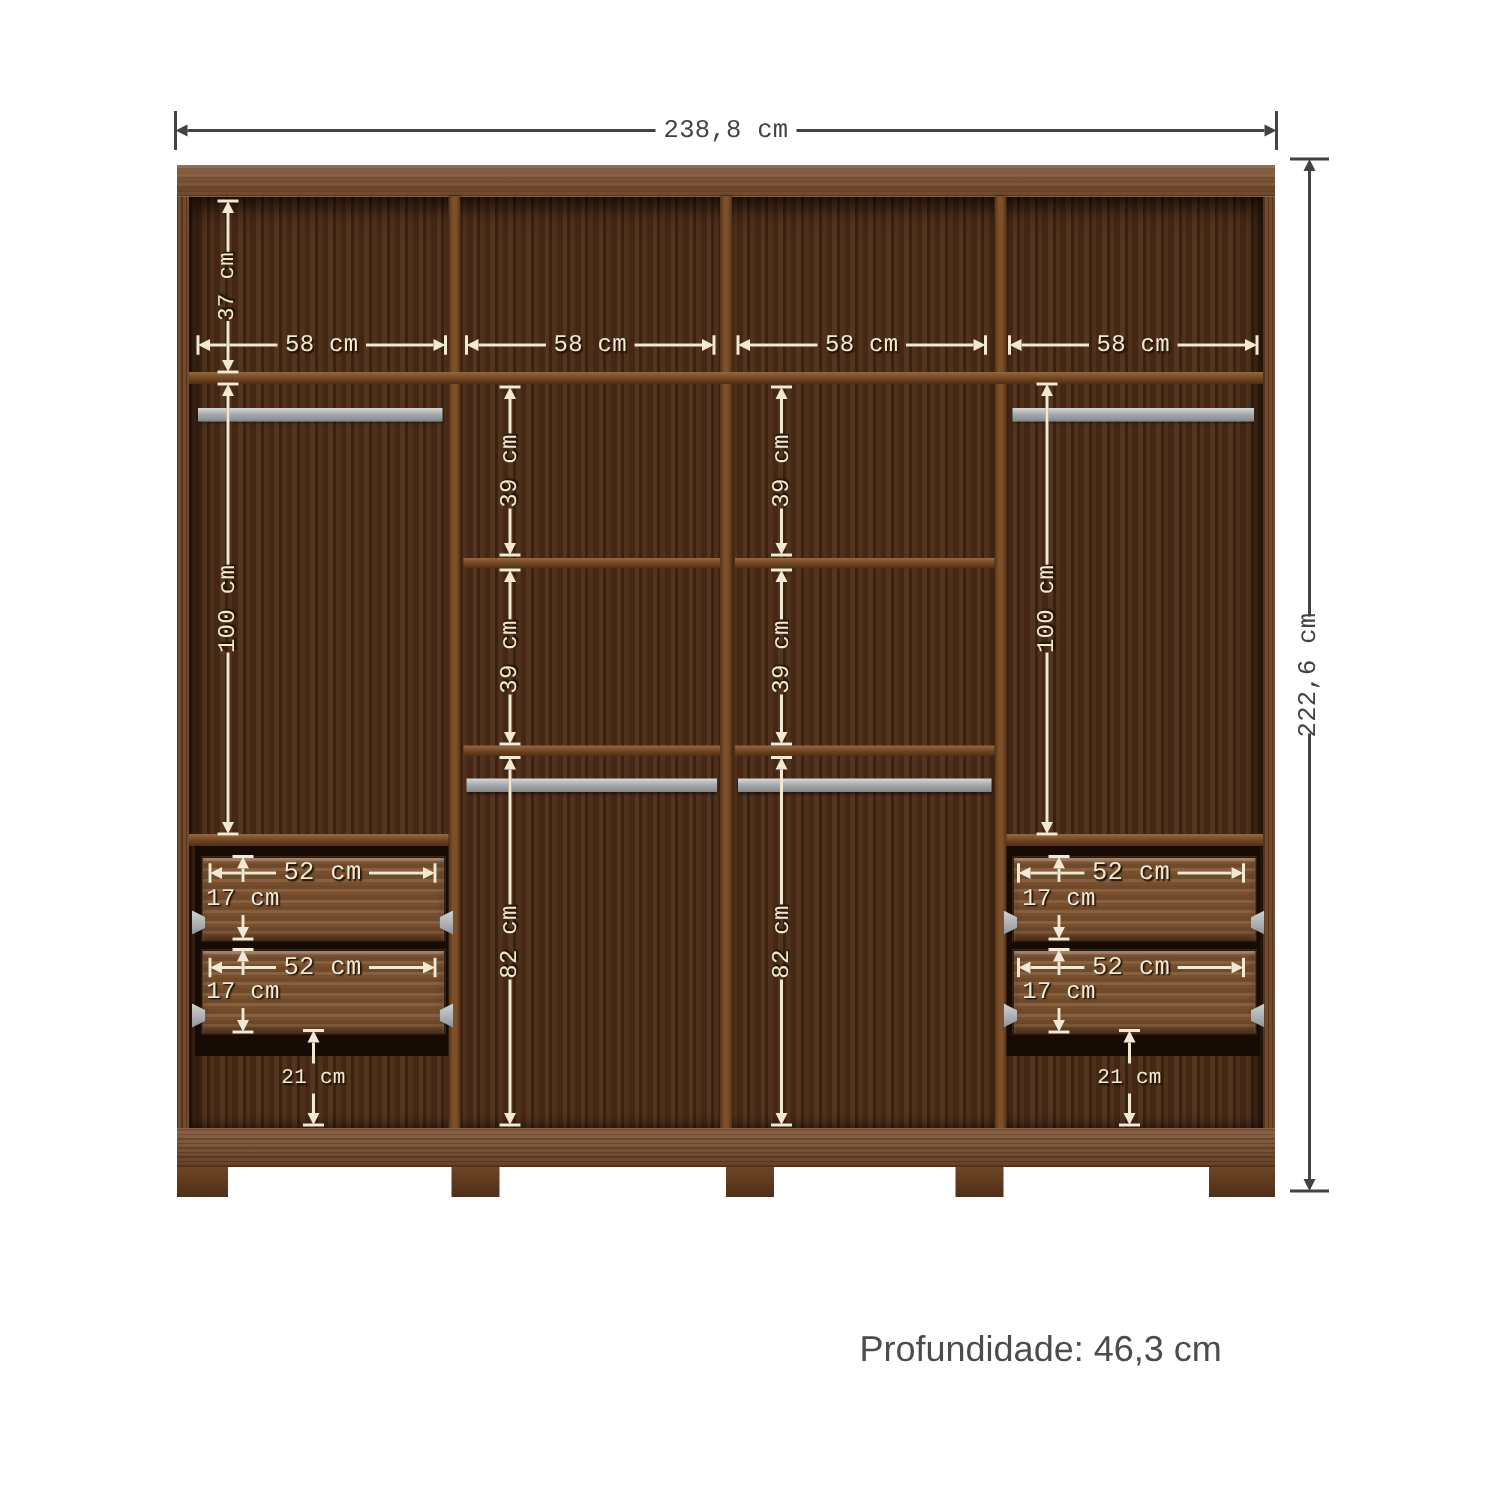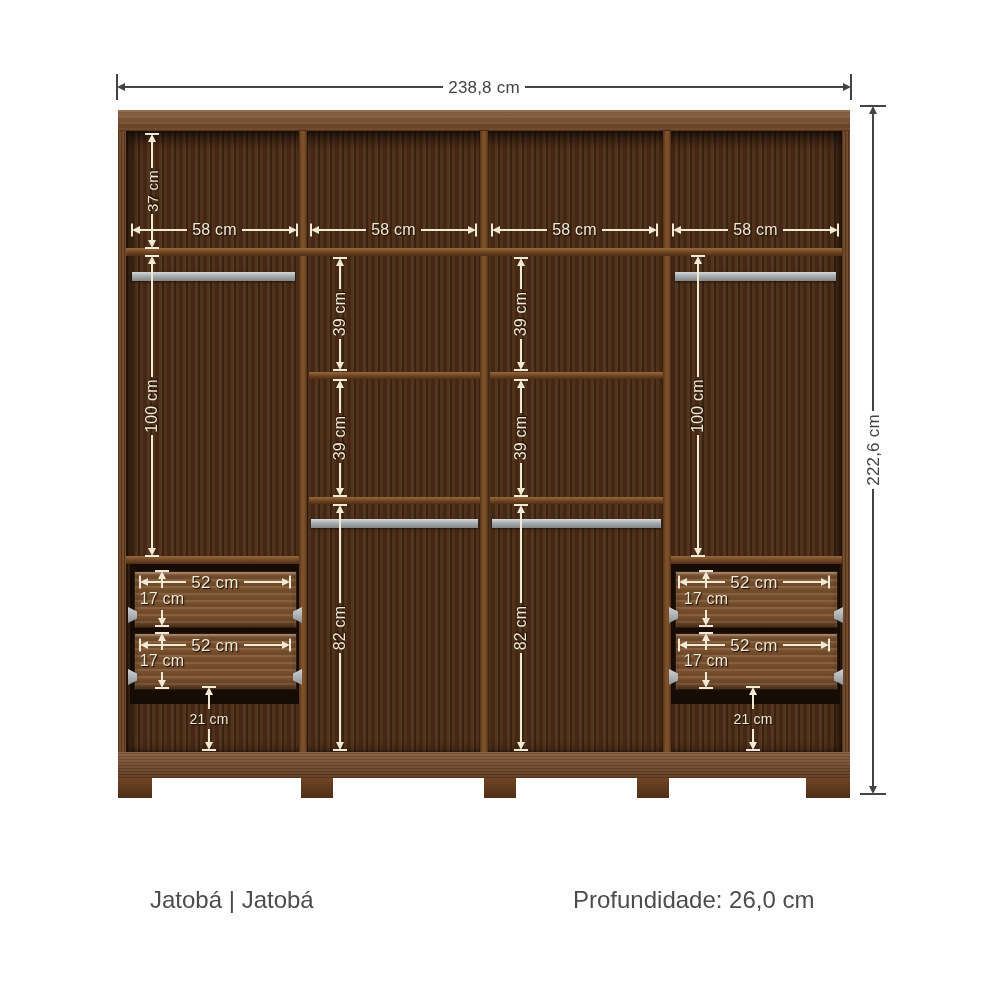--- a/index.html
+++ b/index.html
@@ -24,21 +24,21 @@
     background-image:repeating-linear-gradient(180deg,rgba(255,255,255,.07) 0 2px,rgba(0,0,0,.06) 2px 4px,rgba(0,0,0,.12) 4px 7px);
     border:1px solid #2e1a0b;box-shadow:inset 0 2px 2px rgba(255,255,255,.25),inset 0 -4px 5px rgba(0,0,0,.35);}
   .handle{background:linear-gradient(180deg,#cfd2d3,#8f9496);}
   .hl{clip-path:polygon(0 0,100% 28%,100% 72%,0 100%);}
   .hr{clip-path:polygon(100% 0,0 28%,0 72%,100% 100%);}
   .plinth{background-color:#7a4a27;
     background-image:linear-gradient(180deg,rgba(255,255,255,.10),rgba(0,0,0,.22)),
       repeating-linear-gradient(0deg,rgba(0,0,0,.15) 0 1px,rgba(255,255,255,.05) 1px 3px);}
   .foot{background:linear-gradient(180deg,#6f4524,#4f2f17);}
   
-  .dim{position:absolute;z-index:5;font-family:Liberation Sans, sans-serif;letter-spacing:.2px;}
+  .dim{position:absolute;z-index:5;font-family:Liberation Mono, monospace;letter-spacing:.2px;}
   .light{color:#f2e9d2;text-shadow:1px 1px 1px rgba(32,16,4,.95);
          filter:drop-shadow(0.5px 0.5px 0.5px rgba(32,16,4,.55));}
   .dark{color:#434343;}
   .dimh{height:16px;display:flex;align-items:center;}
   .dimh .seg{flex:1;height:2px;background:currentColor;}
   .dimv{width:16px;display:flex;flex-direction:column;align-items:center;}
   .dimv .seg{flex:1;width:2px;background:currentColor;}
   .dimh::before,.dimh::after{content:"";position:absolute;top:50%;transform:translateY(-50%);
     width:2px;height:13px;background:currentColor;}
   .dimh::before{left:-1px}.dimh::after{right:-1px}
@@ -315,16 +315,15 @@
       <i class="ad"></i>
   </div>
   <div class="dim light dimv" style="left:745px;top:687px;height:63px;">
     <i class="au"></i>
       <span class="seg"></span>
     <span class="hlab f14">21 cm</span>
     <span class="seg"></span>
       <i class="ad"></i>
   </div>
 
-  <div class="ftxt" style="left:150px;top:887px;">Jatobá | Jatobá</div>
-  <div class="ftxt" style="left:573px;top:887px;">Profundidade: 26,0 cm</div>
+  <div class="ftxt" style="left:573px;top:887px;">Profundidade: 46,3 cm</div>
 
 </div>
 
 </body></html>

